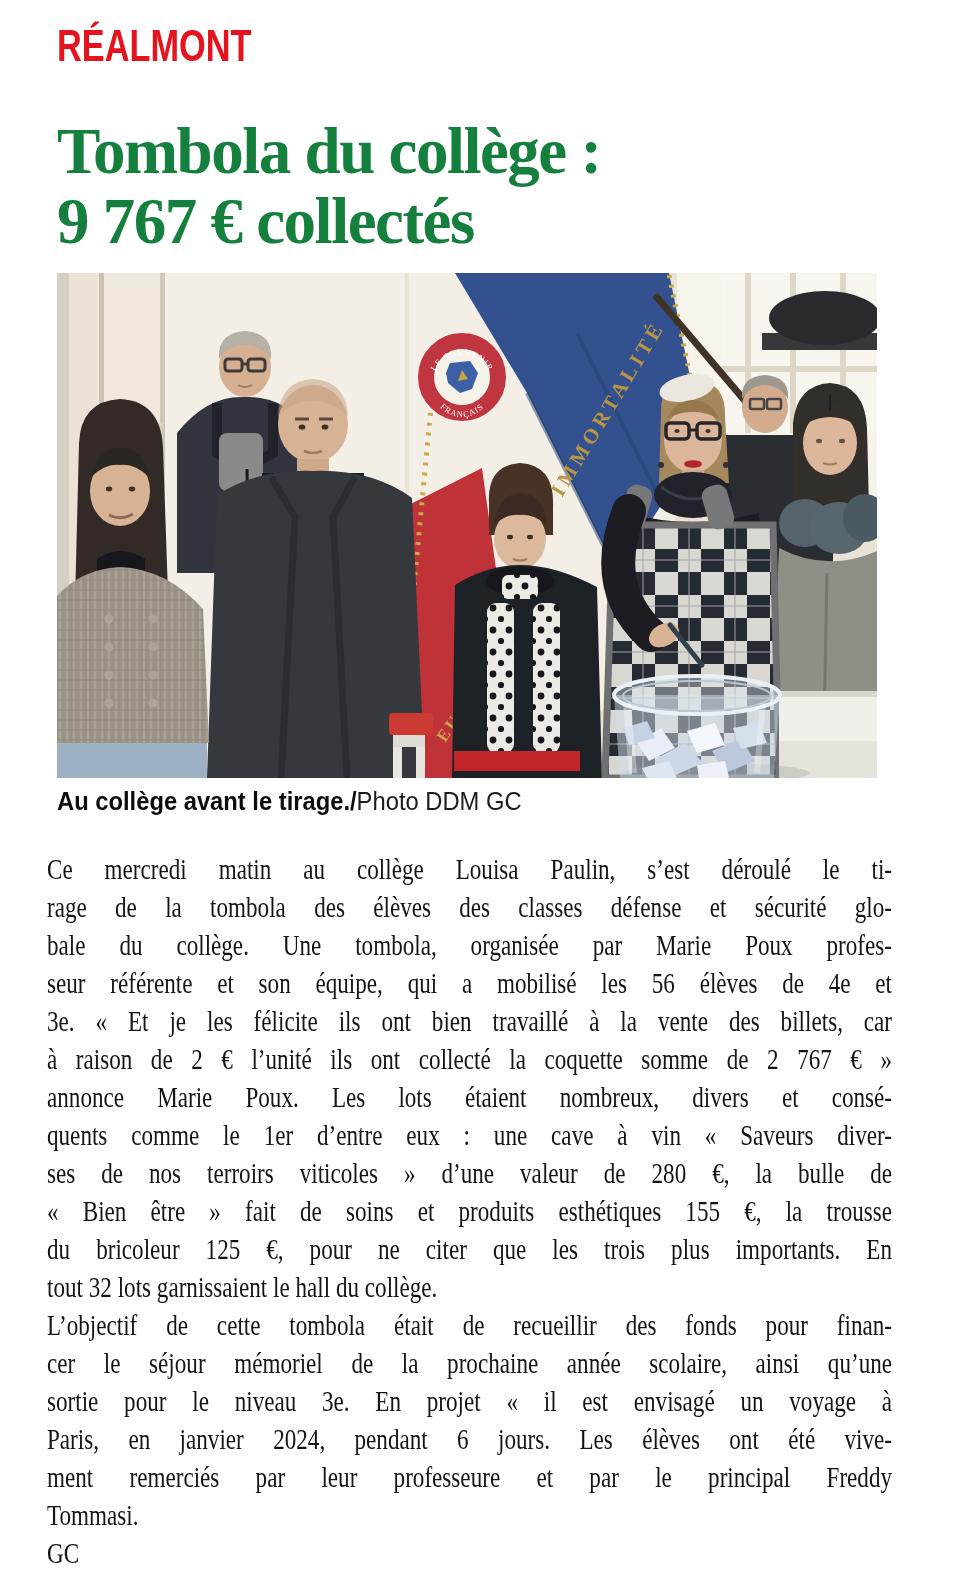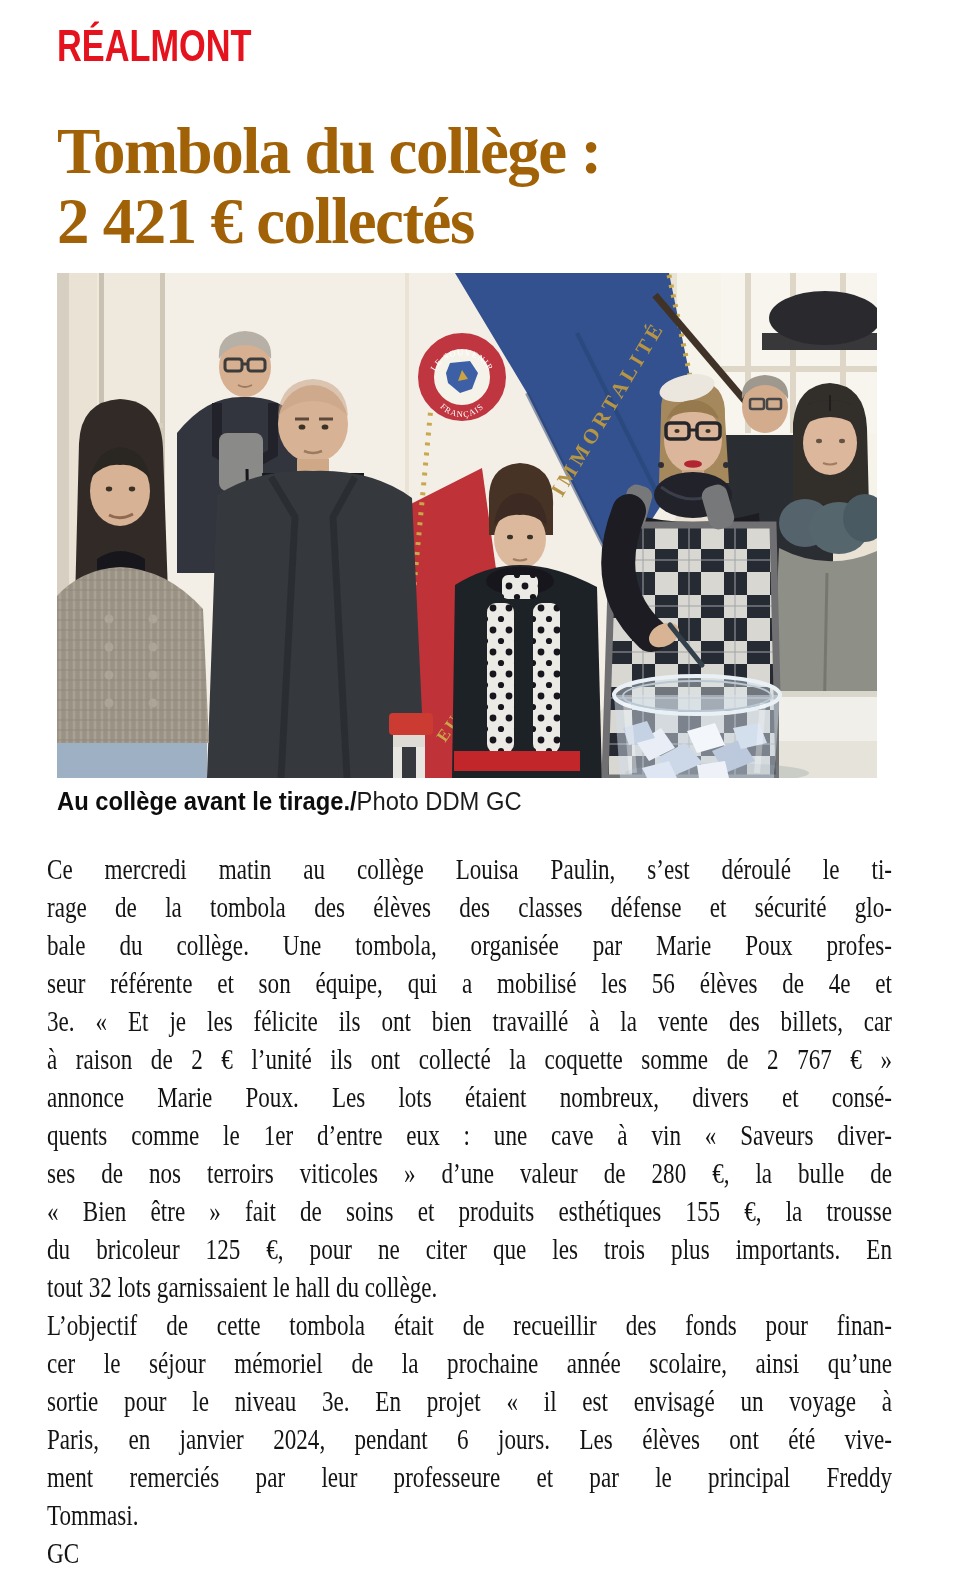--- a/index.html
+++ b/index.html
@@ -11,21 +11,21 @@
   .kicker {
     position:absolute; left:57px; top:24px;
     font-family:"Liberation Sans", sans-serif; font-weight:bold;
     font-size:44px; line-height:1; color:var(--accent);
     transform:scaleX(0.78); transform-origin:0 0; letter-spacing:0px;
     white-space:nowrap;
   }
   .headline {
     position:absolute; left:57px; top:116px; width:880px;
     font-weight:bold; font-size:65px; line-height:70px; letter-spacing:-1.5px;
-    color:#a16207;
+    color:#15803d;
   }
   .photo-wrap { position:absolute; left:57px; top:273px; width:820px; height:505px; background:#e9e2d5; }
   .caption {
     position:absolute; left:57px; top:786px; width:880px;
     font-family:"Liberation Sans", sans-serif; font-size:25px; line-height:30px;
     transform:scaleX(0.95); transform-origin:0 0; white-space:nowrap; color:#1c1c1c;
   }
   .caption .cap-bold { font-weight:bold; color:#0d0d0d; }
   .body-block { position:absolute; left:47px; top:850px; width:845px; }
   .condensed {
@@ -39,21 +39,21 @@
 </style>
 </head>
 <body>
 
 <div class="page">
 
   <div class="kicker">RÉALMONT</div>
 
   <div class="headline">
     <div>Tombola du collège :</div>
-    <div>2 421 € collectés</div>
+    <div>9 767 € collectés</div>
   </div>
 
   <div class="photo-wrap">
     <svg width="820" height="505" viewBox="0 0 820 505" xmlns="http://www.w3.org/2000/svg">
       <defs>
         <filter id="soft" x="-5%" y="-5%" width="110%" height="110%">
             <feGaussianBlur stdDeviation="0.7"></feGaussianBlur>
           </filter>
         <pattern id="dots" width="16" height="22" patternUnits="userSpaceOnUse">
           <rect width="16" height="22" fill="#eceae4"></rect>

